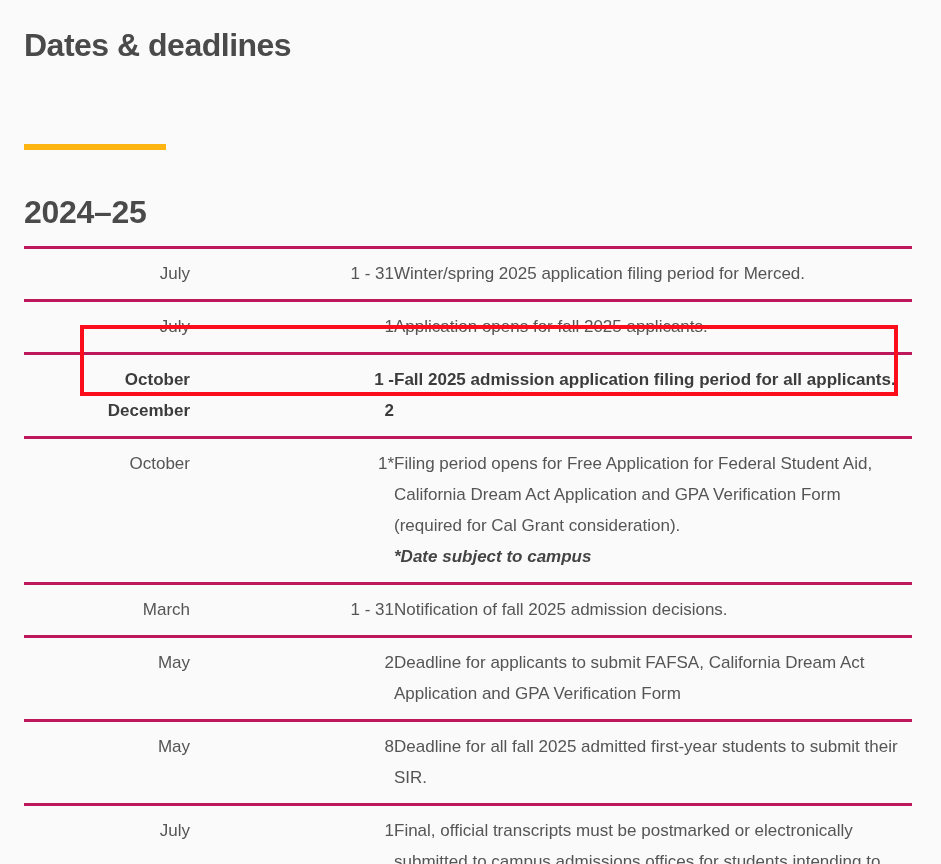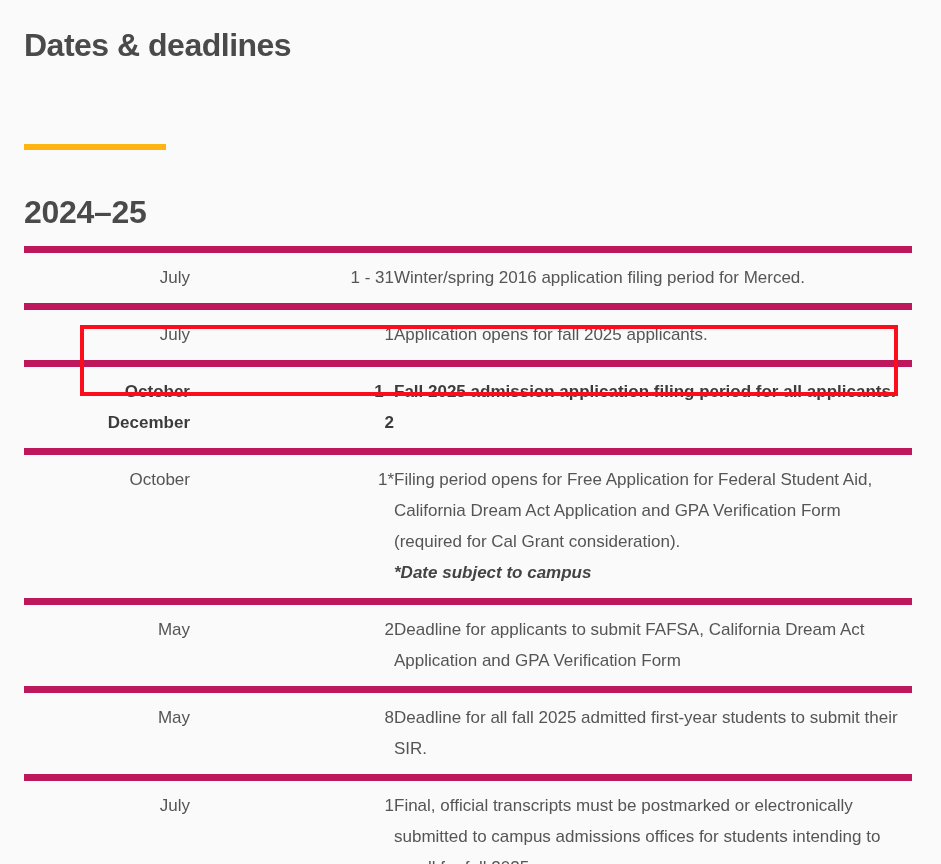--- a/index.html
+++ b/index.html
@@ -59,21 +59,21 @@
   .deadlines-table {
     position: absolute;
     left: 24px;
     top: 246px;
     width: 888px;
     border-collapse: collapse;
     table-layout: fixed;
   }
 
   .deadlines-table tr {
-    border-top: 7px solid #be185d;
+    border-top: 3px solid #be185d;
   }
   .deadlines-table tr:last-child {
     border-bottom: 1px solid #ddd6d2;
   }
 
   .deadlines-table td {
     vertical-align: top;
     padding: 9px 0 10px;
     font-size: 17px;
     line-height: 31px;
@@ -132,38 +132,43 @@
 
   <div class="accent-bar" style="background: rgb(255, 181, 17);"></div>
 
   <h2 class="year-heading">2024–25</h2>
 
   <table class="deadlines-table">
     <tbody>
         <tr>
           <td class="col-month">July</td>
           <td class="col-day">1 - 31</td>
-          <td class="col-desc"><span>Winter/spring 2016 application filing period for Merced.</span></td>
+          <td class="col-desc"><span>Winter/spring 2025 application filing period for Merced.</span></td>
         </tr>
         <tr>
           <td class="col-month">July</td>
           <td class="col-day">1</td>
           <td class="col-desc"><span>Application opens for fall 2025 applicants.</span></td>
         </tr>
         <tr class="is-highlighted">
           <td class="col-month">October
 December</td>
           <td class="col-day">1 -
 2</td>
           <td class="col-desc"><span>Fall 2025 admission application filing period for all applicants.</span></td>
         </tr>
         <tr>
           <td class="col-month">October</td>
           <td class="col-day">1*</td>
           <td class="col-desc"><span>Filing period opens for Free Application for Federal Student Aid, California Dream Act Application and GPA Verification Form (required for Cal Grant consideration).</span><span class="note">*Date subject to campus</span></td>
+        </tr>
+        <tr>
+          <td class="col-month">March</td>
+          <td class="col-day">1 - 31</td>
+          <td class="col-desc"><span>Notification of fall 2025 admission decisions.</span></td>
         </tr>
         <tr>
           <td class="col-month">May</td>
           <td class="col-day">2</td>
           <td class="col-desc"><span>Deadline for applicants to submit FAFSA, California Dream Act Application and GPA Verification Form</span></td>
         </tr>
         <tr>
           <td class="col-month">May</td>
           <td class="col-day">8</td>
           <td class="col-desc"><span>Deadline for all fall 2025 admitted first-year students to submit their SIR.</span></td>

